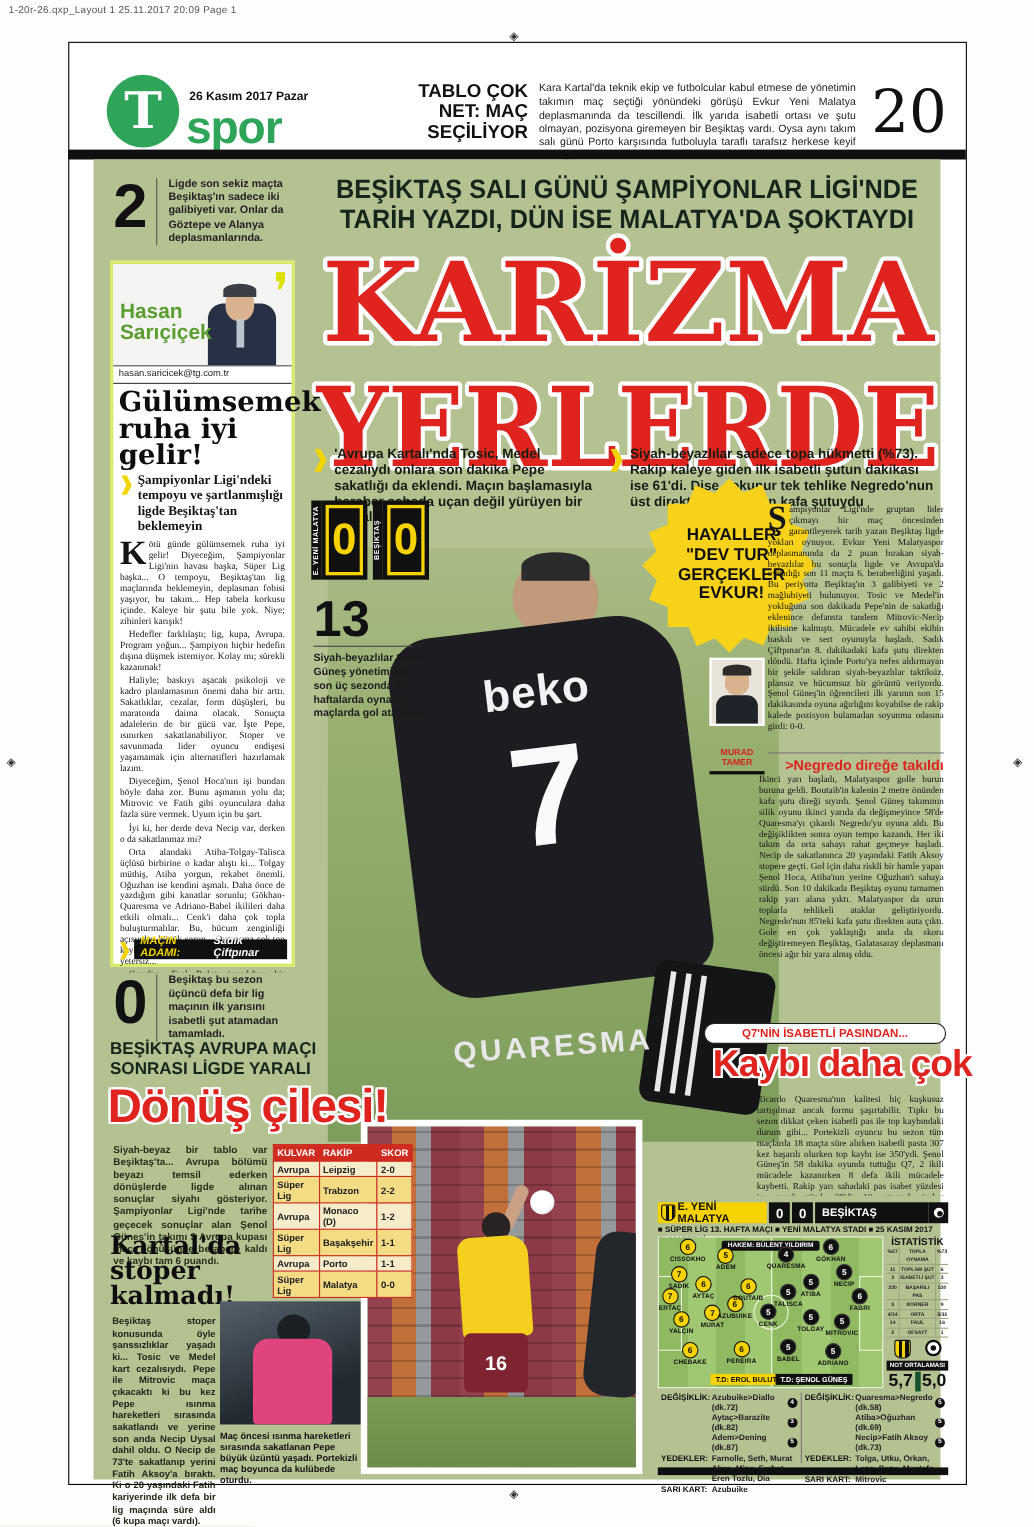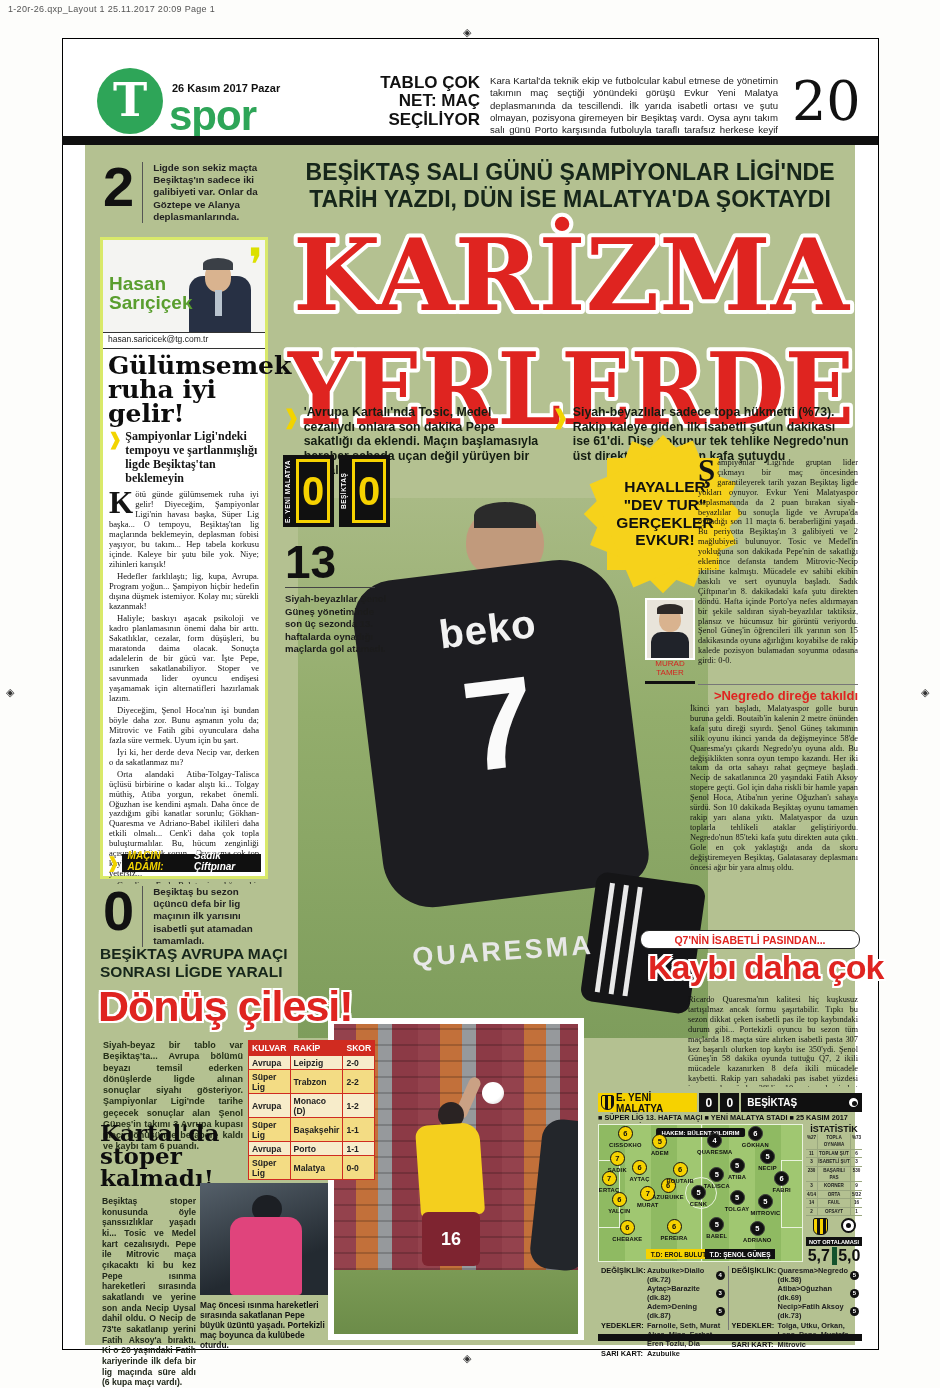--- a/index.html
+++ b/index.html
@@ -64,21 +64,21 @@
   .shorts i{position:absolute;top:10px;bottom:10px;width:5px;background:#e9e9e9;}
   
   .burst{left:585px;top:452px;width:160px;height:124px;}
   .burst .spike{position:absolute;left:22px;top:6px;width:112px;height:112px;background:#f6d21b;}
   .burst .t{position:absolute;left:0;right:0;top:26px;text-align:center;font-weight:900;font-size:15.5px;line-height:1.15;color:#101010;}
   
   .rart{font-size:8.4px;line-height:1.18;}
   .subhead-red{color:#df2420;font-weight:900;font-size:13px;border-top:1px solid #777;padding-top:3px;}
   .reporter{left:645px;top:598px;width:50px;text-align:center;}
   .reporter .ph{width:46px;height:58px;background:#e8e4da;border:2px solid #fff;margin:0 auto;position:relative;overflow:hidden;}
-  .reporter .nm{color:#d42420;font-weight:400;font-size:8px;line-height:1.1;margin-top:0;}
+  .reporter .nm{color:#d42420;font-weight:700;font-size:8px;line-height:1.1;margin-top:20px;}
   .reporter .ln{height:3px;background:#111;margin-top:3px;}
   .q7pill{left:640px;top:930px;width:218px;height:17px;background:#fff;border:1px solid #222;border-radius:9px;
     display:flex;align-items:center;justify-content:center;color:#df2420;font-weight:900;font-size:10.5px;}
   
   table.results{border-collapse:collapse;font-size:8.6px;font-weight:bold;color:#222;padding-left:12px;}
   table.results th{background:#d02b20;color:#fff;padding:2px 3px;text-align:left;font-size:8.6px;border:1px solid #d02b20;}
   table.results td{border:1px solid #d02b20;padding:1.5px 3px;}
   table.results tr:nth-child(odd) td{background:#f7ecca;}
   table.results tr:nth-child(even) td{background:#f3dc84;}
   

